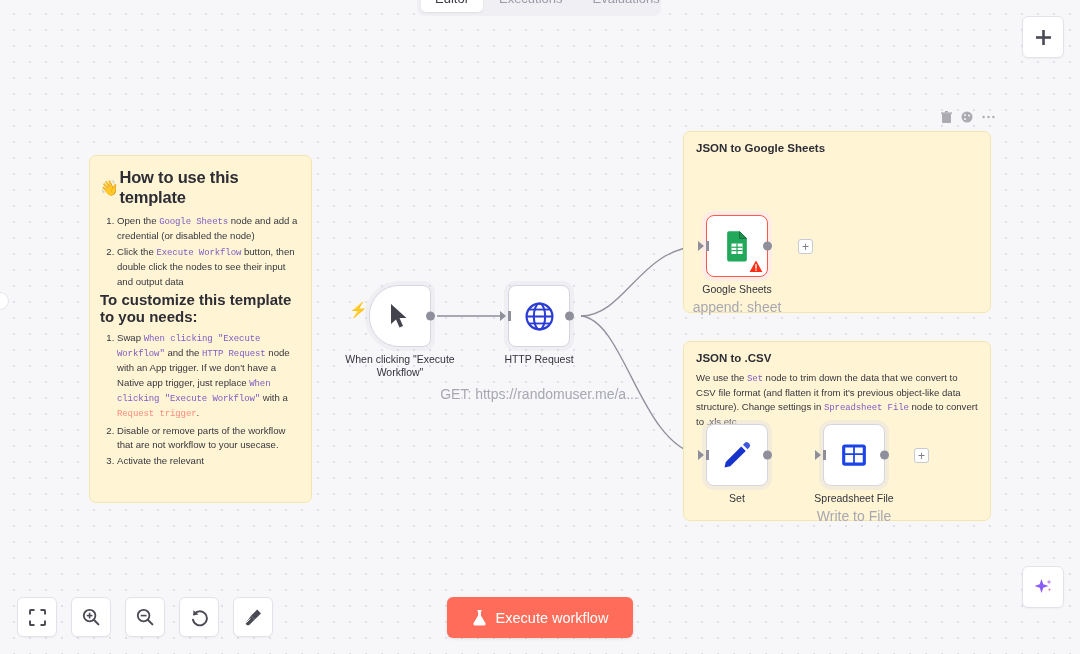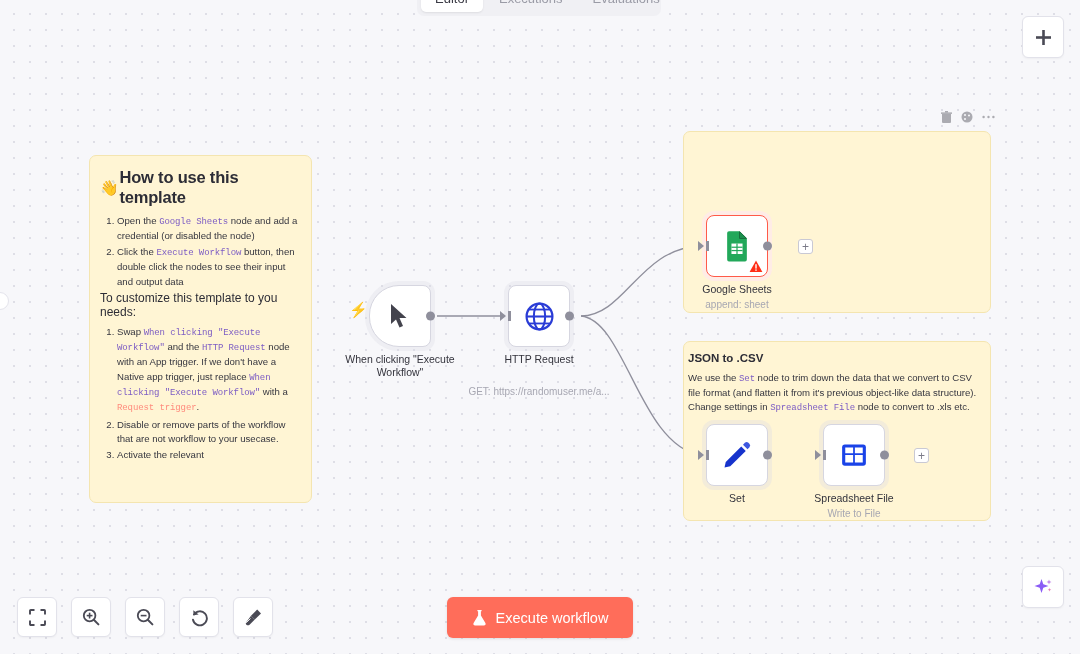--- a/index.html
+++ b/index.html
@@ -41,31 +41,31 @@
 
   
   .sticky {
     position: absolute;
     background: #fff5d4;
     border: 1px solid #f4e5b0;
     border-radius: 7px;
   }
   #sticky-howto { left: 89px; top: 155px; width: 223px; height: 348px; padding: 12px 12px 0 10px; }
   #sticky-gs    { left: 683px; top: 131px; width: 308px; height: 182px; padding: 10px 12px; }
-  #sticky-csv   { left: 683px; top: 341px; width: 308px; height: 180px; padding: 10px 4px; }
+  #sticky-csv   { left: 683px; top: 341px; width: 308px; height: 180px; padding: 10px 12px; }
 
   .sticky-h1 {
     font-size: 16.5px; font-weight: bold; color: #2d2d36;
     letter-spacing: -.2px; line-height: 1.2;
     display: flex; align-items: center; gap: 1px;
   }
   .sticky-h1 .emoji { font-size: 15px; }
   .sticky-h2 { font-size: 11.5px; font-weight: bold; color: #2d2d36; margin-bottom: 2px; }
   .sticky-p  { font-size: 9.6px; color: #36363f; line-height: 1.45; margin-top: 10px; }
-  .sticky-sub{ font-size: 12px; font-weight: normal; color: #2d2d36; margin-top: 1px; }
+  .sticky-sub{ font-size: 15px; font-weight: bold; color: #2d2d36; margin-top: 1px; }
   ol.sticky-list {
     margin: 6px 0 0 17px; padding: 0;
     font-size: 9.6px; color: #36363f; line-height: 1.48;
   }
   ol.sticky-list li { margin-bottom: 2px; }
   code {
     font-family: "Liberation Mono", monospace;
     font-size: 9px; color: #7c5cc4; letter-spacing: -.1px;
   }
   code.red { color: #ff8b7d; }
@@ -84,21 +84,21 @@
   .node-box.trigger { border-radius: 30px 8px 8px 30px; }
   .node-box.error { border-color: #ff5a49; box-shadow: 0 0 0 4px rgba(255,235,232,.9); }
   .node-label {
     position: absolute; top: 68px; left: 50%; transform: translateX(-50%);
     font-size: 10.5px; color: #33333c; text-align: center;
     white-space: nowrap; line-height: 1.25;
   }
   .node-label.wrap { white-space: normal; width: 120px; }
   .node-sub {
     position: absolute; left: 50%; transform: translateX(-50%);
-    font-size: 10px; color: #a7a7b2; text-align: center; white-space: nowrap;
+    font-size: 14px; color: #a7a7b2; text-align: center; white-space: nowrap;
   }
 
   .bolt { position: absolute; left: -20px; top: 16px; font-size: 15px; color: #ff6d5a; }
 
   .dot-out {
     position: absolute; right: -5px; top: 50%; transform: translateY(-50%);
     width: 9px; height: 9px; border-radius: 50%; background: #8f8f9c;
   }
   .arrow-in {
     position: absolute; left: -9px; top: 50%; transform: translateY(-50%);
@@ -214,20 +214,21 @@
     <span>
       <svg width="13" height="4" viewBox="0 0 13 4">
           <circle cx="1.6" cy="2" r="1.2" fill="#43434d"></circle>
           <circle cx="6.5" cy="2" r="1.2" fill="#43434d"></circle>
           <circle cx="11.4" cy="2" r="1.2" fill="#43434d"></circle>
         </svg>
     </span>
   </div>
 
   <div class="sticky" id="sticky-gs">
+    <div class="sticky-h2">JSON to Google Sheets</div>
   </div>
 
   <div class="sticky" id="sticky-csv">
     <div class="sticky-h2">JSON to .CSV</div>
     <div class="sticky-p" id="csv-body" style="margin-top:7px"><span>We use the </span><code>Set</code><span> node to trim down the data that we convert to CSV file format (and flatten it from it's previous object-like data structure). Change settings in </span><code>Spreadsheet File</code><span> node to convert to .xls etc.</span></div>
   </div>
 
   <div class="node-wrap" style="left:369px; top:285px;">
     <div class="bolt">⚡</div>
     <div class="node-box trigger">

